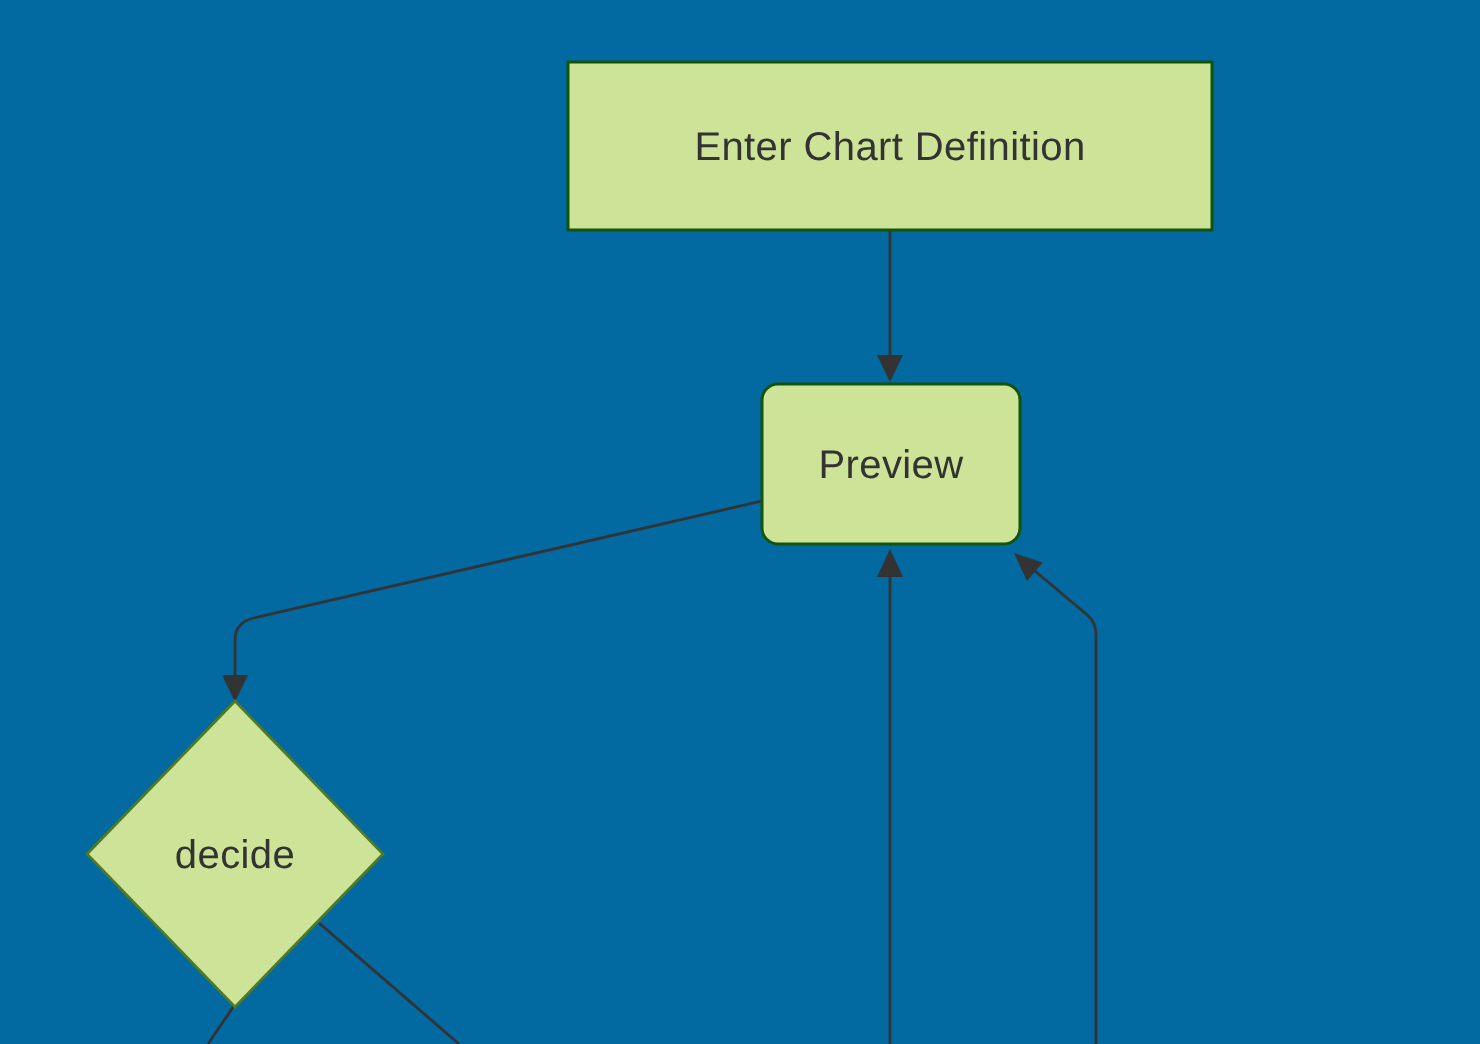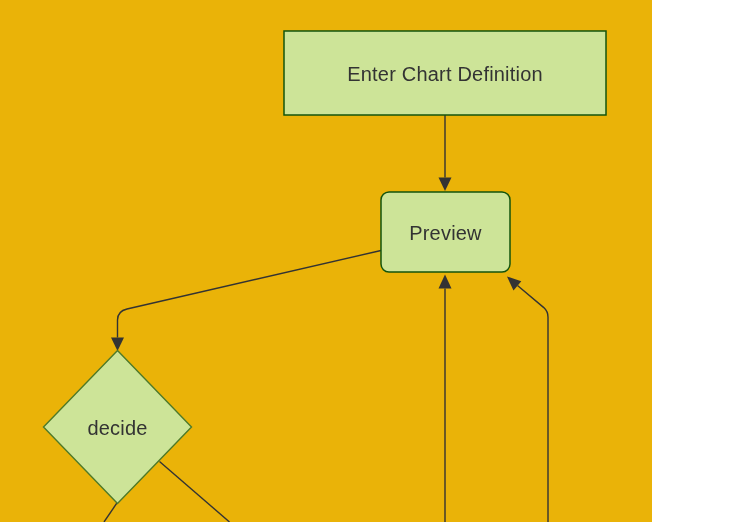--- a/index.html
+++ b/index.html
@@ -6,23 +6,23 @@
     margin: 0;
     padding: 0;
     background: #ffffff;
     width: 740px;
     height: 522px;
     overflow: hidden;
     font-family: "Liberation Sans", "DejaVu Sans", sans-serif;
   }
   .canvas {
     position: relative;
-    width: 652px;
+    width: 740px;
     height: 522px;
-    background: #eab308;
+    background: #0369a1;
   }
   svg { display: block; }
   .edge-line {
     fill: none;
     stroke: #333333;
     stroke-width: 1.4px;
     stroke-linejoin: round;
     stroke-linecap: butt;
   }
   .arrowhead {

